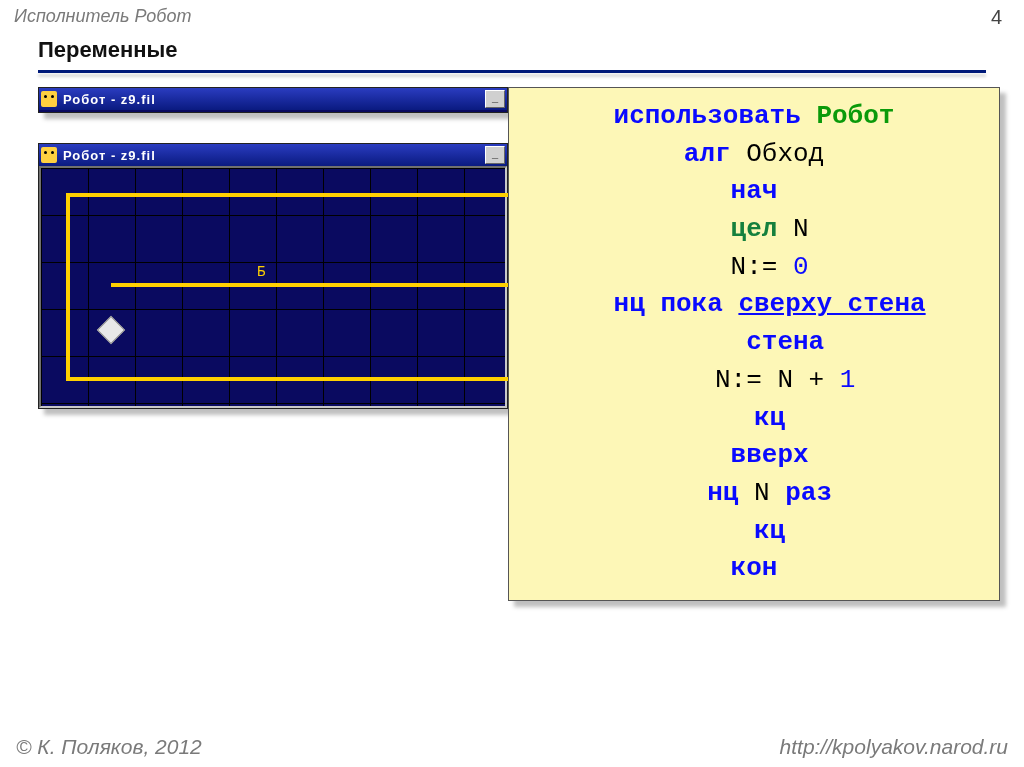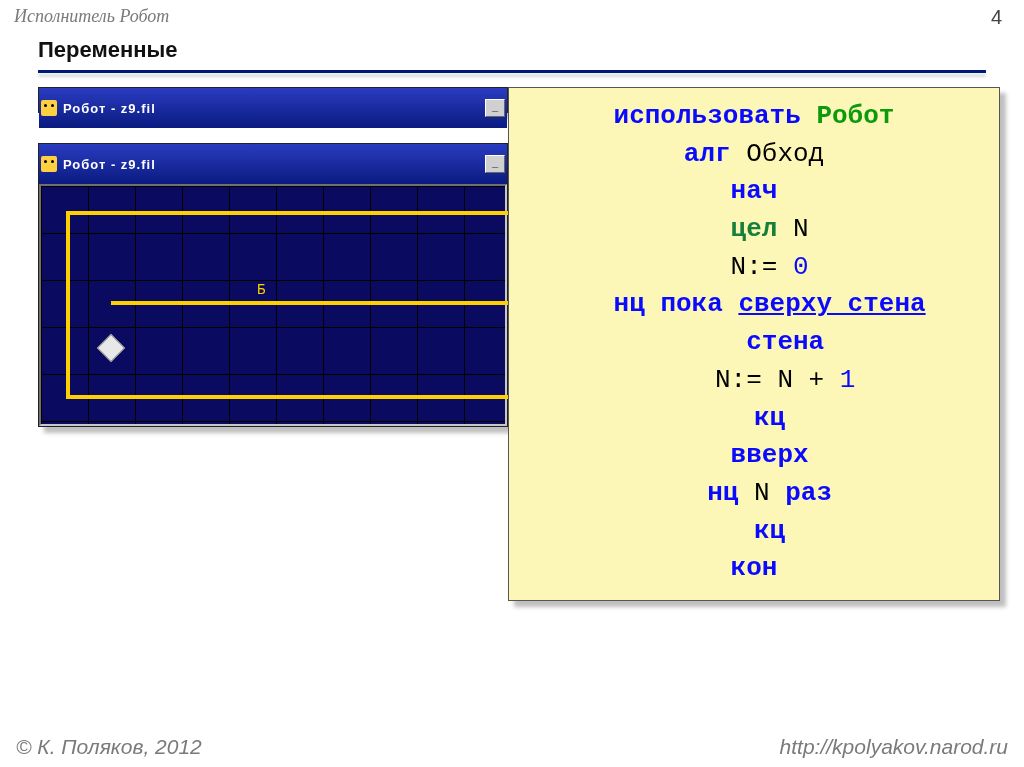--- a/index.html
+++ b/index.html
@@ -15,21 +15,20 @@
     position: relative;
     width: 1024px;
     height: 767px;
     box-sizing: border-box;
   }
   .top-bar {
     font-size: 18px;
     font-style: italic;
     color: #7a7a7a;
     padding: 6px 0 0 14px;
-    font-family: Liberation Serif, serif;
   }
   .page-number {
     position: absolute;
     top: 6px;
     right: 22px;
     font-size: 20px;
     color: #444;
   }
   .title-block {
     margin: 10px 38px 0 38px;
@@ -58,21 +57,21 @@
     position: relative;
     border: 1px solid #222;
     box-shadow: 6px 6px 4px rgba(0,0,0,0.25);
     background: #0a0a60;
     margin-bottom: 30px;
   }
   .win.second { margin-bottom: 0; }
   .win-titlebar {
     display: flex;
     align-items: center;
-    height: 40px;
+    height: 22px;
     background: linear-gradient(#2a3cc0, #0a1a80);
     color: #fff;
     font-size: 13px;
     font-weight: bold;
     font-family: "MS Sans Serif", Tahoma, Arial, sans-serif;
     padding: 0 2px;
   }
   .win-icon {
     width: 16px; height: 16px;
     background: #ffd040;

